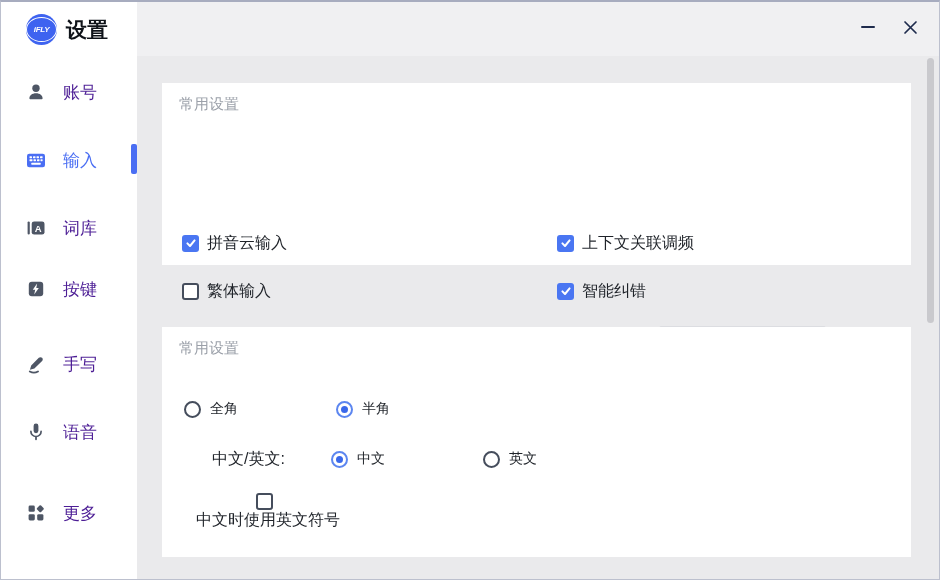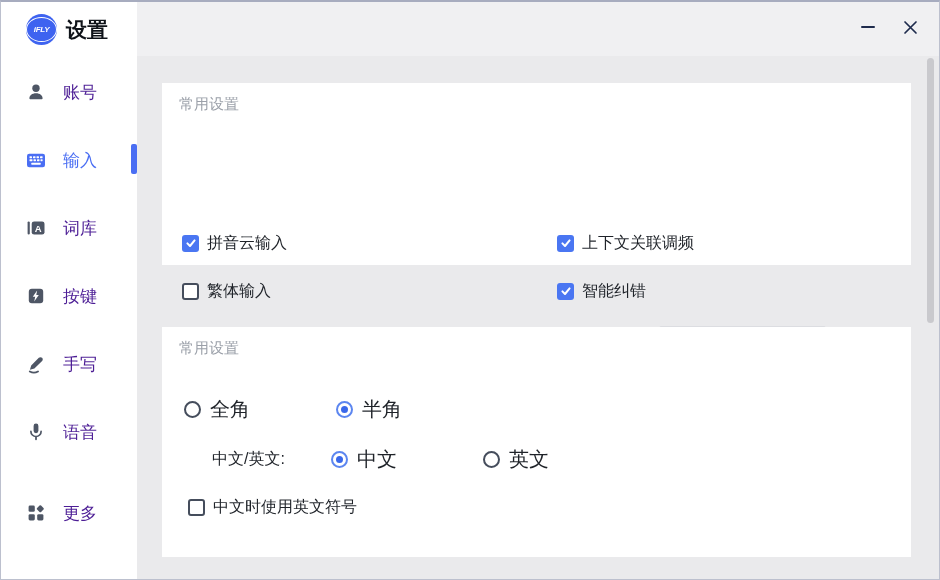--- a/index.html
+++ b/index.html
@@ -47,21 +47,21 @@
   
   .radio{width:17px;height:17px;box-sizing:border-box;border-radius:50%;border:2px solid #454d5c;background:#fff;flex:0 0 auto;cursor:pointer;display:flex;align-items:center;justify-content:center;}
   .radio.selected{border:2px solid #5c86f0;}
   .radio .dot{display:none;}
   .radio.selected .dot{display:block;width:7px;height:7px;border-radius:50%;background:#3a68ea;}
 
   .form-row{position:absolute;left:22px;display:flex;align-items:center;height:28px;}
   .form-label{font-size:16px;color:#1f2329;width:119px;flex:0 0 auto;}
   .radio-option{display:flex;align-items:center;cursor:pointer;}
   .radio-option.first{width:152px;flex:0 0 auto;}
-  .radio-text{font-size:20px;margin-left:9px;white-space:nowrap;}
+  .radio-text{font-size:14px;margin-left:9px;white-space:nowrap;}
 
   
   .dropdown{margin-left:13px;width:167px;height:28px;box-sizing:border-box;border:1px solid #dcdde1;border-radius:2px;background:#fff;display:flex;align-items:center;cursor:pointer;position:relative;}
   .dropdown-value{font-size:15px;color:#c3c4ca;margin-left:14px;}
   .caret{position:absolute;right:15px;top:11px;width:0;height:0;border-left:5px solid transparent;border-right:5px solid transparent;border-top:6px solid #b4b7c0;}
 
   
   .scroll-thumb{position:absolute;left:927px;top:58px;width:7px;height:265px;background:#c9c9cd;border-radius:3.5px;cursor:pointer;z-index:20;}
 </style>
 </head>
@@ -115,21 +115,21 @@
 
   <div class="nav-item" style="top:215px;">
     <svg width="20" height="20" viewBox="0 0 20 20" fill="#4e5665">
       <rect x="1.6" y="3.4" width="2.2" height="13.2" rx="1.1"></rect>
       <rect x="5.7" y="3.4" width="12.8" height="13.2" rx="2.4"></rect>
       <text x="12.1" y="13.5" fill="#ffffff" font-size="9.5" font-weight="bold" text-anchor="middle" font-family="Liberation Sans, sans-serif">A</text>
     </svg>
     <span class="nav-label">词库</span>
   </div>
 
-  <div class="nav-item" style="top:283px;font-family:Liberation Mono, monospace;">
+  <div class="nav-item" style="top:276px;font-family:Liberation Mono, monospace;">
     <svg width="20" height="20" viewBox="0 0 20 20" fill="#4e5665">
       <rect x="2.8" y="2.8" width="14.4" height="14.4" rx="3"></rect>
       <path fill="#ffffff" d="M11.1 4.6 L6.8 10.7 h2.4 l-1.0 4.9 4.6-6.6 h-2.5 z"></path>
     </svg>
     <span class="nav-label">按键</span>
   </div>
 
   <div class="nav-item" style="top:351px;">
     <svg width="20" height="20" viewBox="0 0 20 20" fill="#4e5665">
       <path d="M5.2 11.4 L12.8 3.8 c.9-.9 2.4-.9 3.3 0 .9.9.9 2.4 0 3.3 L8.4 14.6 3.9 15.8 z"></path>
@@ -237,21 +237,21 @@
           <span class="dot"></span>
         </span>
       <span class="radio-text">中文</span>
     </span>
     <span class="radio-option">
       <span class="radio"></span>
       <span class="radio-text">英文</span>
     </span>
   </div>
 
-  <div class="row" style="left:26px;top:166px;">
+  <div class="row" style="left:26px;top:166px;flex-direction:column;">
     <span class="checkbox"></span>
     <span class="ck-label">中文时使用英文符号</span>
   </div>
 </section>
 
 <div class="scroll-thumb"></div>
 
 <div class="frame"></div>
 
 </body></html>

